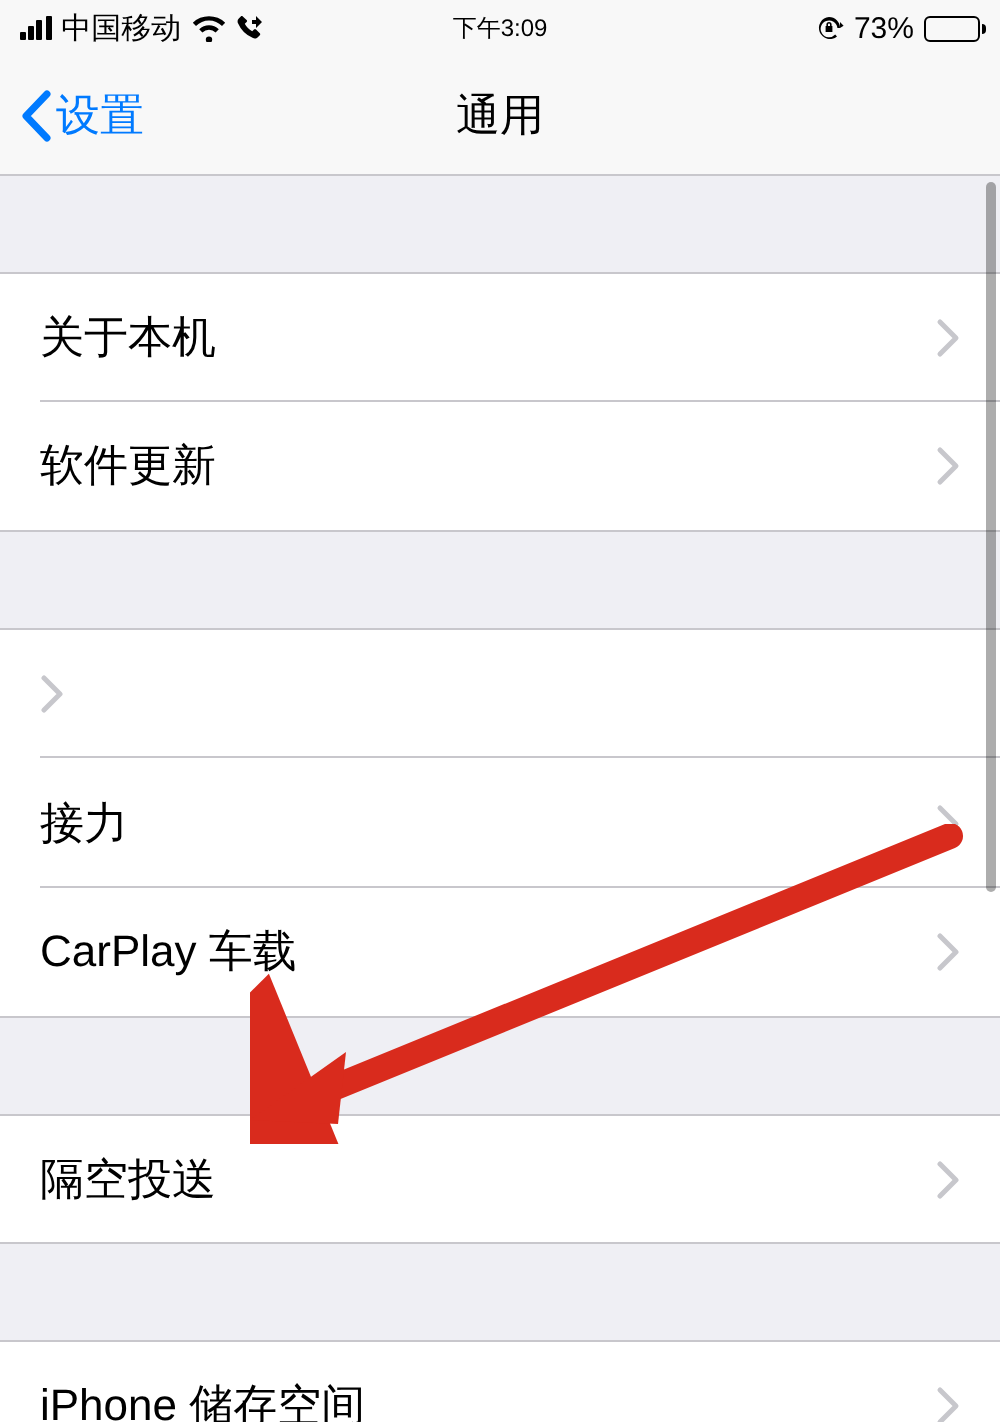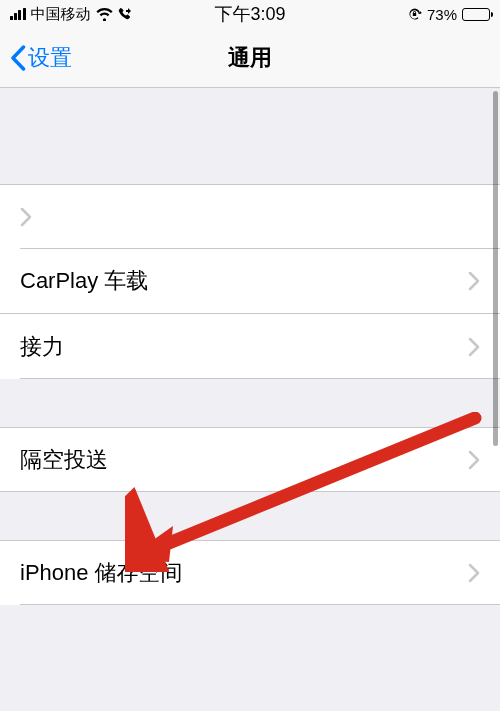--- a/index.html
+++ b/index.html
@@ -30,21 +30,21 @@
     }
     .status-left, .status-right {
       display: flex;
       align-items: center;
       gap: 5px;
     }
     .status-center {
       position: absolute;
       left: 50%;
       transform: translateX(-50%);
-      font-size: 18px;
+      font-size: 12px;
       font-weight: 500;
     }
     .signal-bars {
       display: inline-flex;
       align-items: flex-end;
       gap: 1.2px;
       height: 12px;
     }
     .signal-bars span {
       width: 3px;
@@ -105,21 +105,21 @@
       gap: 2px;
     }
     .back-chevron svg {
       display: block;
     }
     .nav-title {
       position: absolute;
       left: 50%;
       transform: translateX(-50%);
       font-size: 22px;
-      font-weight: 700;
+      font-weight: 400;
       color: #000;
     }
     
     .list {
       overflow-y: auto;
       height: calc(711px - 28px - 60px);
     }
     .group-gap {
       height: 48px;
     }
@@ -227,40 +227,56 @@
     </span>
     <span>设置</span>
   </div>
   <div class="nav-title">通用</div>
 </div>
 
 <div class="list">
 
   <div class="group-gap"></div>
 
+  <div class="row first-in-group sep">
+    <span>关于本机</span>
+    <span class="row-chevron">
+      <svg width="12" height="20" viewBox="0 0 12 20">
+          <path d="M2 2l8 8-8 8" stroke="#c7c7cc" stroke-width="2.5" fill="none" stroke-linecap="round" stroke-linejoin="round"></path>
+        </svg>
+    </span>
+  </div>
+  <div class="row last-in-group">
+    <span>软件更新</span>
+    <span class="row-chevron">
+      <svg width="12" height="20" viewBox="0 0 12 20">
+          <path d="M2 2l8 8-8 8" stroke="#c7c7cc" stroke-width="2.5" fill="none" stroke-linecap="round" stroke-linejoin="round"></path>
+        </svg>
+    </span>
+  </div>
 
   <div class="group-gap"></div>
 
   <div class="row first-in-group sep">
+    <span class="row-chevron">
+      <svg width="12" height="20" viewBox="0 0 12 20">
+          <path d="M2 2l8 8-8 8" stroke="#c7c7cc" stroke-width="2.5" fill="none" stroke-linecap="round" stroke-linejoin="round"></path>
+        </svg>
+    </span>
+  </div>
+  <div class="row sep">
+    <span>接力</span>
     <span class="row-chevron">
       <svg width="12" height="20" viewBox="0 0 12 20">
           <path d="M2 2l8 8-8 8" stroke="#c7c7cc" stroke-width="2.5" fill="none" stroke-linecap="round" stroke-linejoin="round"></path>
         </svg>
     </span>
   </div>
   <div class="row last-in-group">
     <span>CarPlay 车载</span>
-    <span class="row-chevron">
-      <svg width="12" height="20" viewBox="0 0 12 20">
-          <path d="M2 2l8 8-8 8" stroke="#c7c7cc" stroke-width="2.5" fill="none" stroke-linecap="round" stroke-linejoin="round"></path>
-        </svg>
-    </span>
-  </div>
-  <div class="row sep">
-    <span>接力</span>
     <span class="row-chevron">
       <svg width="12" height="20" viewBox="0 0 12 20">
           <path d="M2 2l8 8-8 8" stroke="#c7c7cc" stroke-width="2.5" fill="none" stroke-linecap="round" stroke-linejoin="round"></path>
         </svg>
     </span>
   </div>
 
   <div class="group-gap"></div>
 
   <div class="row first-in-group last-in-group">

